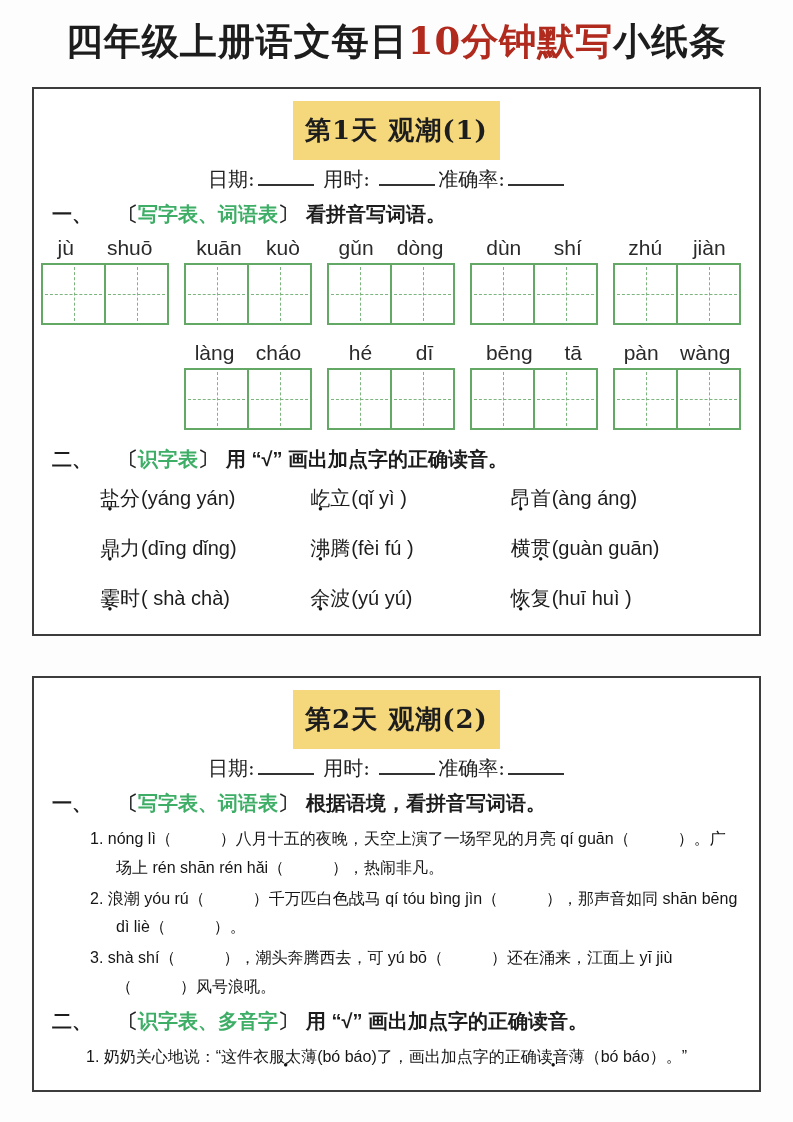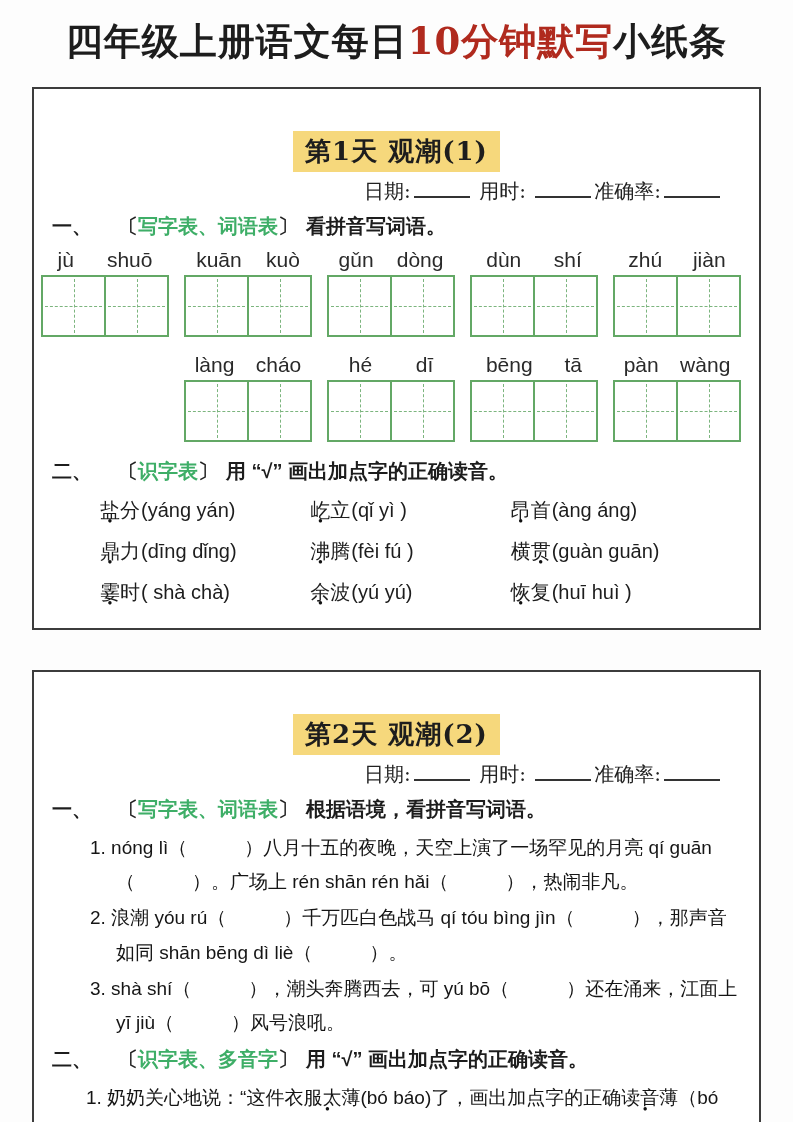--- a/index.html
+++ b/index.html
@@ -25,24 +25,24 @@
   .page-title .hl{color:var(--red);}
   .section-card{
     border:2px solid var(--border);
     margin:0 32px 40px;background:#fff;
     padding:10px 18px 16px;
   }
   .day-header-wrap{text-align:center;margin:2px 0 6px;}
   .day-header{
     display:inline-block;background:var(--yellow);
     font-family:"DejaVu Serif","Liberation Serif",serif;
-    font-weight:bold;font-size:26px;padding:3px 12px;letter-spacing:1px;margin-top:30px;
+    font-weight:bold;font-size:26px;padding:12px 12px;letter-spacing:1px;
   }
   .date-line{
-    text-align:right;font-family:"DejaVu Serif","Liberation Serif",serif;
+    text-align:center;font-family:"DejaVu Serif","Liberation Serif",serif;
     font-size:20px;margin:2px 18px 8px 0;color:#222;
   }
   .blank{
     display:inline-block;width:56px;height:1em;
     border-bottom:2px solid #333;vertical-align:baseline;margin:0 3px;
   }
   .q-head{
     display:flex;align-items:baseline;font-size:20px;font-weight:600;
     margin:6px 0 8px;white-space:nowrap;
   }
@@ -62,31 +62,31 @@
   .cell::before{
     content:"";position:absolute;left:50%;top:2px;bottom:2px;
     border-left:1.5px dashed var(--grid-dash);
   }
   .cell::after{
     content:"";position:absolute;top:50%;left:2px;right:2px;
     border-top:1.5px dashed var(--grid-dash);
   }
   .readings{
     display:grid;grid-template-columns:1.05fr 1fr 1.15fr;
-    row-gap:14px;padding:4px 0 6px 48px;font-size:20px;
+    row-gap:23px;padding:4px 0 6px 48px;font-size:20px;
   }
   .reading-item{white-space:nowrap;}
   .r-pinyin{margin-left:1px;}
   .em-dot{position:relative;}
   .em-dot::after{
     content:"●";position:absolute;left:50%;bottom:-0.55em;
     transform:translateX(-50%);font-size:8px;line-height:1;color:#111;
   }
   .sentence{
-    font-size:19px;line-height:1.8;margin:2px 0;
+    font-size:16px;line-height:1.8;margin:2px 0;
     padding-left:64px;text-indent:-26px;color:#151515;
   }
   .q2-sentences .sentence{padding-left:60px;}
 </style>
 </head>
 <body>
 
 <h1 class="page-title"><span>四年级上册语文每日</span><span class="hl">10分钟默写</span><span>小纸条</span></h1>
 
 <div class="section-card">

